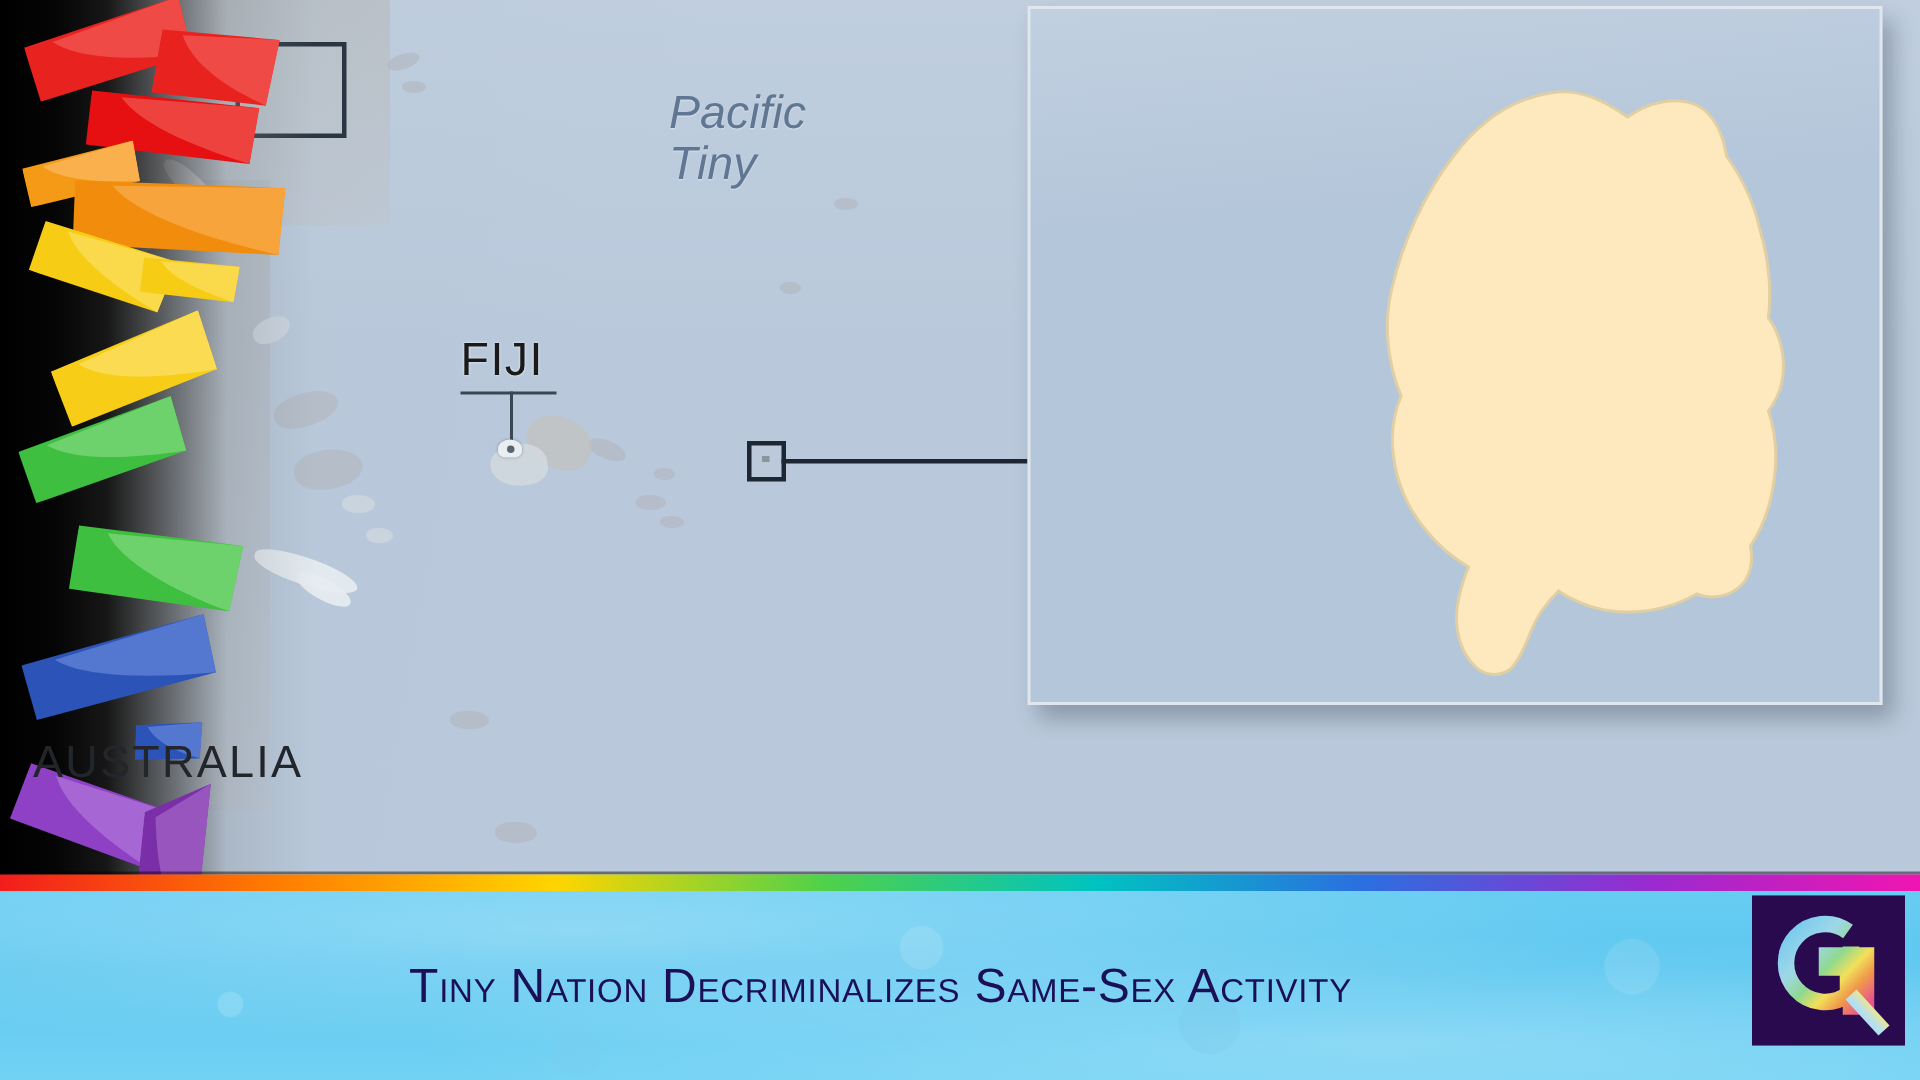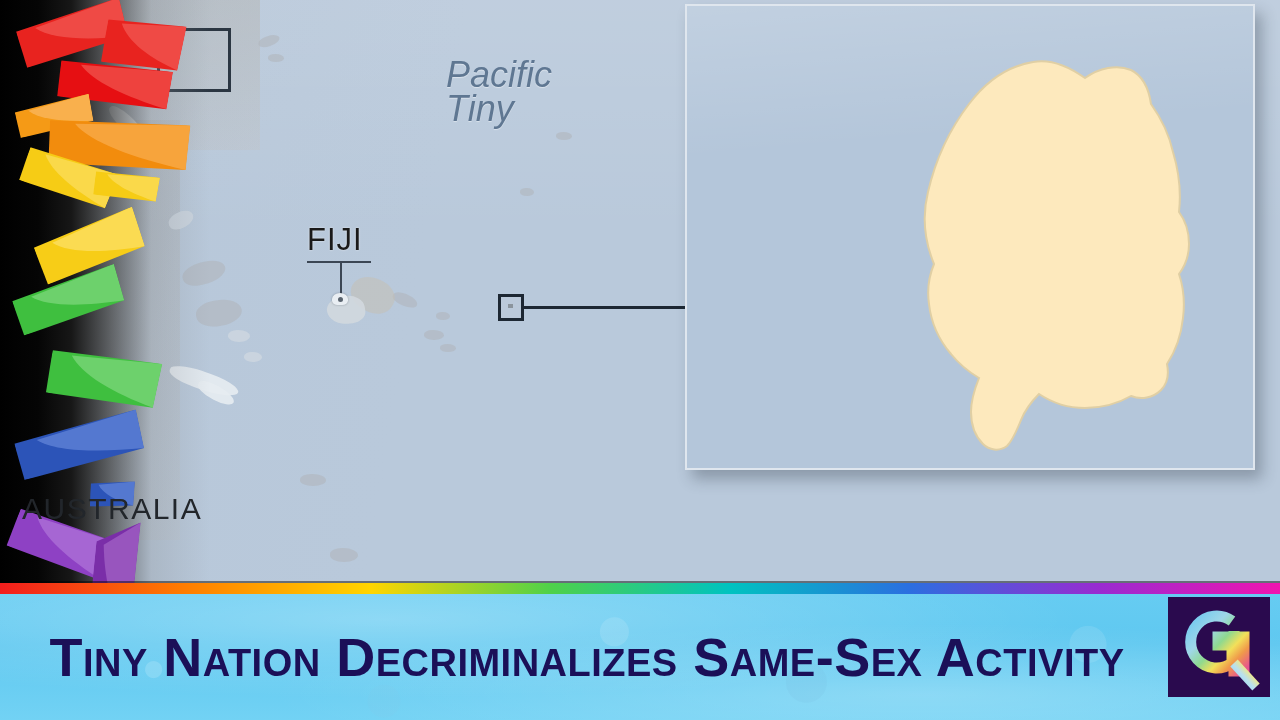--- a/index.html
+++ b/index.html
@@ -116,21 +116,21 @@
     background:#c5bfb4; opacity:.55;
     border-radius: 55% 45% 50% 50%;
     transform: rotate(28deg);
   }
 
   
   #pacific-label {
     position: absolute;
     left: 446px; top: 58px;
     font-style: italic;
-    font-size: 36px;
+    font-size: 31px;
     line-height: 34px;
     color: #5f7792;
     text-shadow: 0 1px 1px rgba(255,255,255,.45);
   }
 
   
   #australia-label {
     position: absolute;
     left: 22px; top: 492px;
     font-size: 30px;
@@ -207,22 +207,22 @@
       radial-gradient(circle at 48% 30%, rgba(255,255,255,.35) 0 14px, transparent 15px),
       radial-gradient(circle at 63% 70%, rgba(120,190,225,.55) 0 20px, transparent 21px),
       radial-gradient(circle at 85% 40%, rgba(255,255,255,.30) 0 18px, transparent 19px),
       radial-gradient(circle at 30% 85%, rgba(130,200,232,.45) 0 16px, transparent 17px);
   }
   #banner-title {
     position: absolute;
     left: 0; top: 0; width: 1160px; height: 126px;
     display: flex; align-items: center; justify-content: center;
     color: #1b1058;
-    font-size: 54px;
-    font-weight: bold;
+    font-size: 32px;
+    font-weight: normal;
     font-variant: small-caps;
     letter-spacing: 0.5px;
     white-space: nowrap;
     padding-left: 14px;
     box-sizing: border-box;
   }
 
   
   #logo {
     position: absolute;

